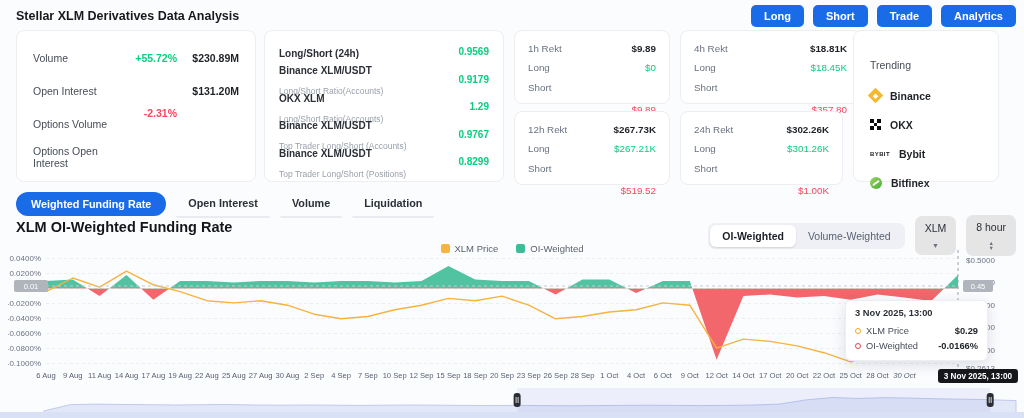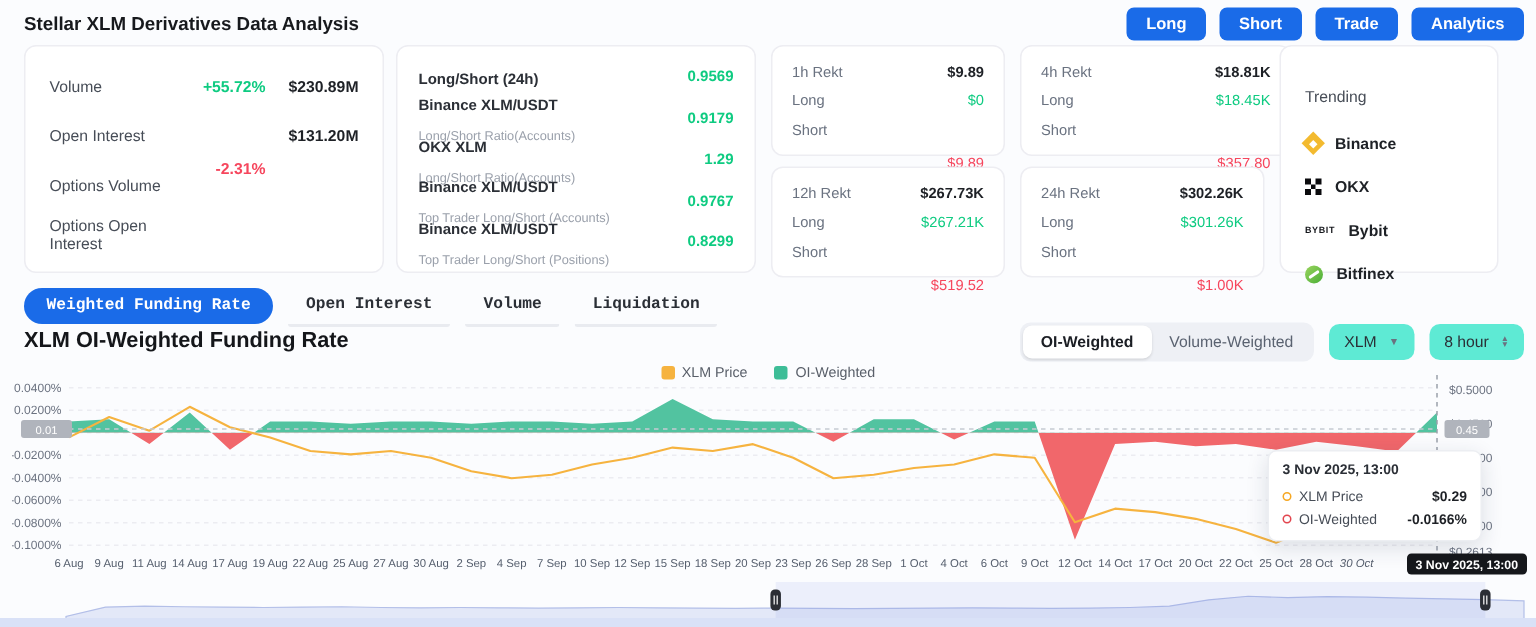--- a/index.html
+++ b/index.html
@@ -44,30 +44,30 @@
   .binance-d { width:11px; height:11px; background:#f3ba2f; transform:rotate(45deg); position:relative; }
   .binance-d::after { content:""; position:absolute; left:3.5px; top:3.5px; width:4px; height:4px; background:#fff; }
   .okx-grid { width:11px; height:11px; display:grid; grid-template-columns:repeat(3,1fr); grid-template-rows:repeat(3,1fr); }
   .okx-grid i:nth-child(1),.okx-grid i:nth-child(3),.okx-grid i:nth-child(5),.okx-grid i:nth-child(7),.okx-grid i:nth-child(9){ background:#0b0b0e; }
   .bybit-txt { font-size:6px; font-weight:800; color:#15171c; letter-spacing:.4px; width:20px; }
   .bitfinex-c { width:12px; height:12px; border-radius:50%; background:linear-gradient(135deg,#9ad45e 0%,#49ae36 100%); position:relative; }
   .bitfinex-c::after { content:""; position:absolute; left:2px; top:5px; width:8px; height:2px; background:#fff; border-radius:2px; transform:rotate(-35deg); }
 
   
   .tabs { position:absolute; left:16px; top:192px; display:flex; gap:10px; align-items:flex-start; }
-  .tab { font-size:10.8px; font-weight:700; color:#2b2f36; padding:5px 12px 7px; border-bottom:2px solid #e9ebf0; cursor:pointer; border-radius:2px;font-family:Liberation Mono, monospace; }
+  .tab { font-size:10.8px; font-weight:700; color:#2b2f36; padding:5px 12px 7px; border-bottom:2px solid #e9ebf0; cursor:pointer; border-radius:2px; }
   .tab.active { background:#1a6be8; color:#fff; border-radius:15px; border-bottom:none; padding:6px 15px; }
 
   
   .chart-title { position:absolute; left:16px; top:219px; font-size:14.5px; font-weight:700; color:#14161a; }
   .chart-controls { position:absolute; right:8px; top:215px; display:flex; gap:10px; align-items:center; }
   .seg { display:flex; background:#eef0f5; border-radius:7px; padding:2px; }
   .seg-opt { font-size:10.5px; color:#5a6270; padding:5px 12px; border-radius:6px; cursor:pointer; }
   .seg-opt.active { background:#fff; color:#1b1e24; font-weight:600; box-shadow:0 1px 2px rgba(0,0,0,.12); }
-  .select { display:flex; align-items:center; gap:8px; background:#5eead4; border-radius:7px; padding:6px 10px; font-size:10.5px; color:#2b2f36; cursor:pointer; }
+  .select { display:flex; align-items:center; gap:8px; background:#e5e5e5; border-radius:7px; padding:6px 10px; font-size:10.5px; color:#2b2f36; cursor:pointer;flex-direction:column; }
   .chev { font-size:7px; color:#6a7280; }
   .updown { display:flex; flex-direction:column; line-height:4.5px; font-size:5.5px; color:#6a7280; }
 
   
   .legend { position:absolute; left:0; top:243px; width:1024px; display:flex; justify-content:center; gap:18px; }
   .leg-item { display:flex; align-items:center; gap:5px; font-size:9.5px; color:#595f69; }
   .leg-sw { width:9px; height:9px; border-radius:2px; }
 
   
   #chart-area { position:absolute; left:8px; top:250px; width:1008px; height:136px; }

